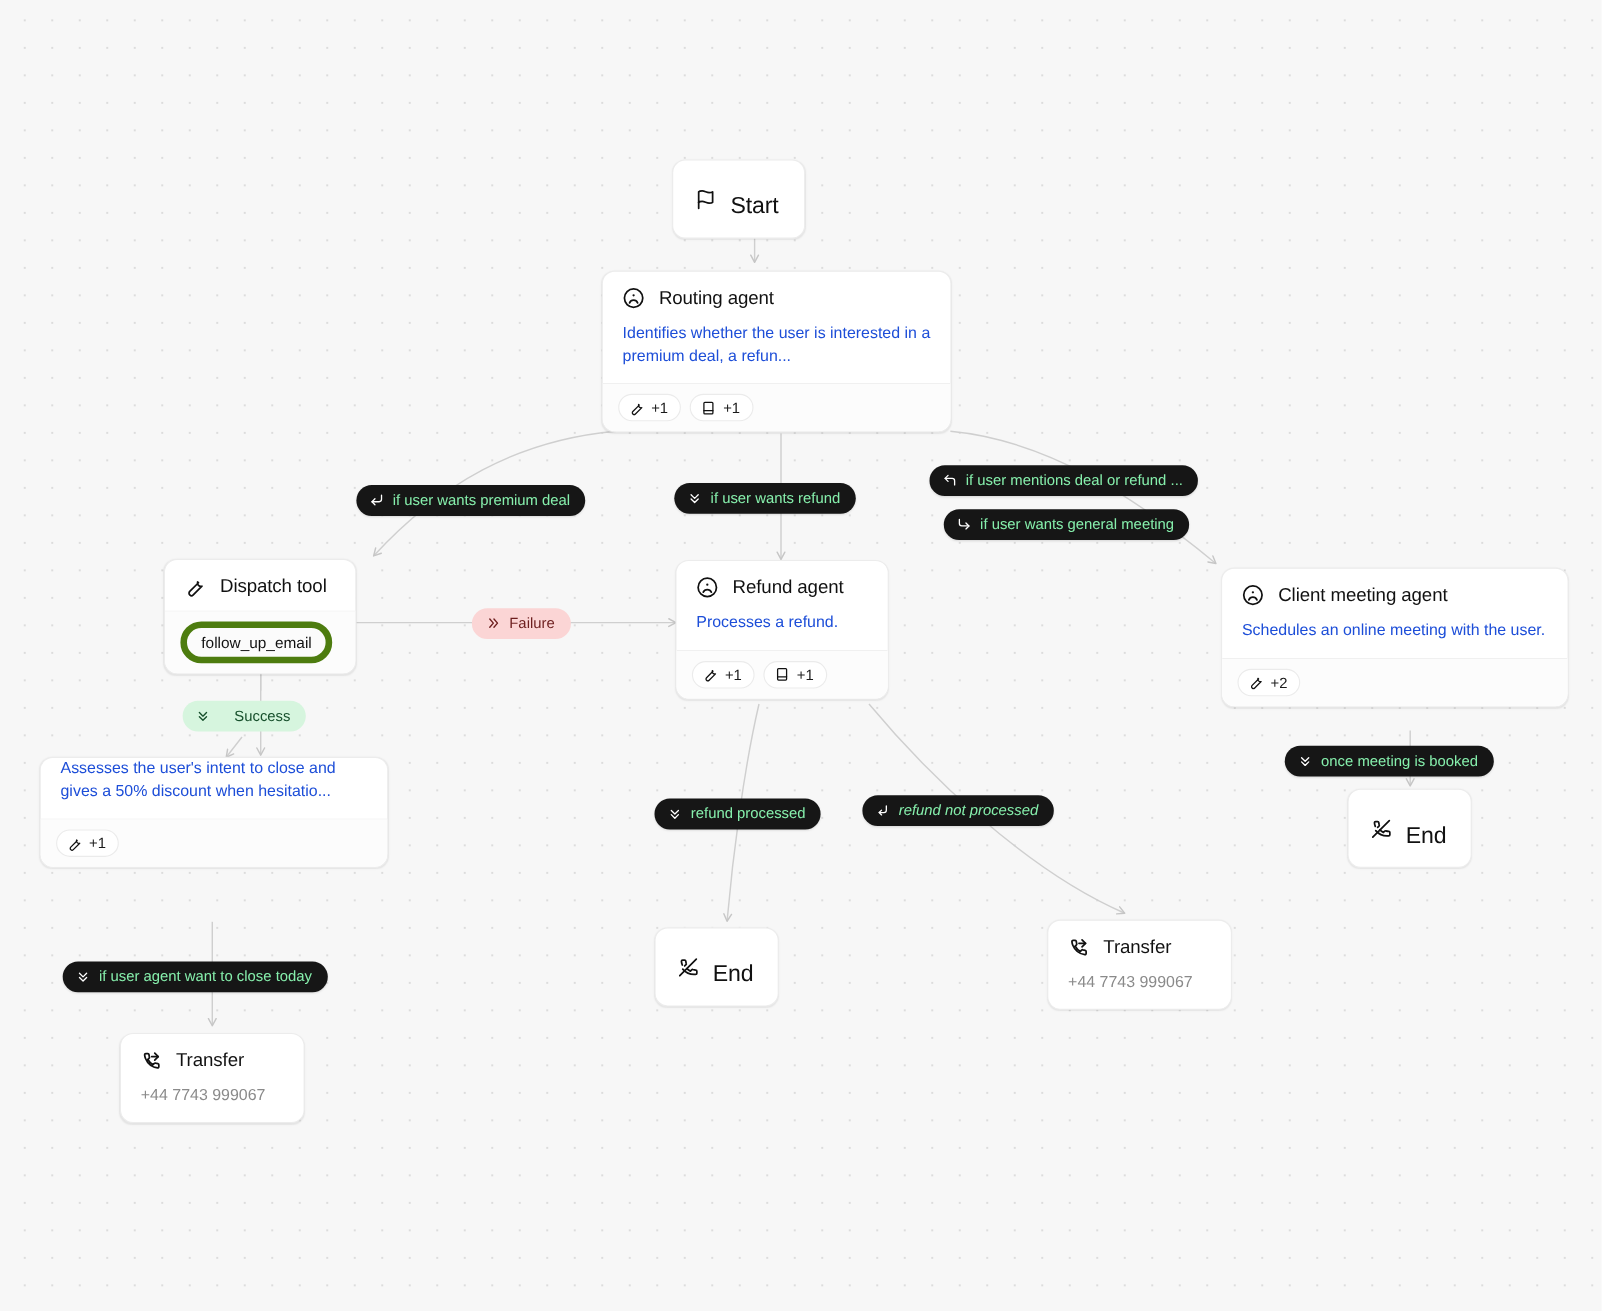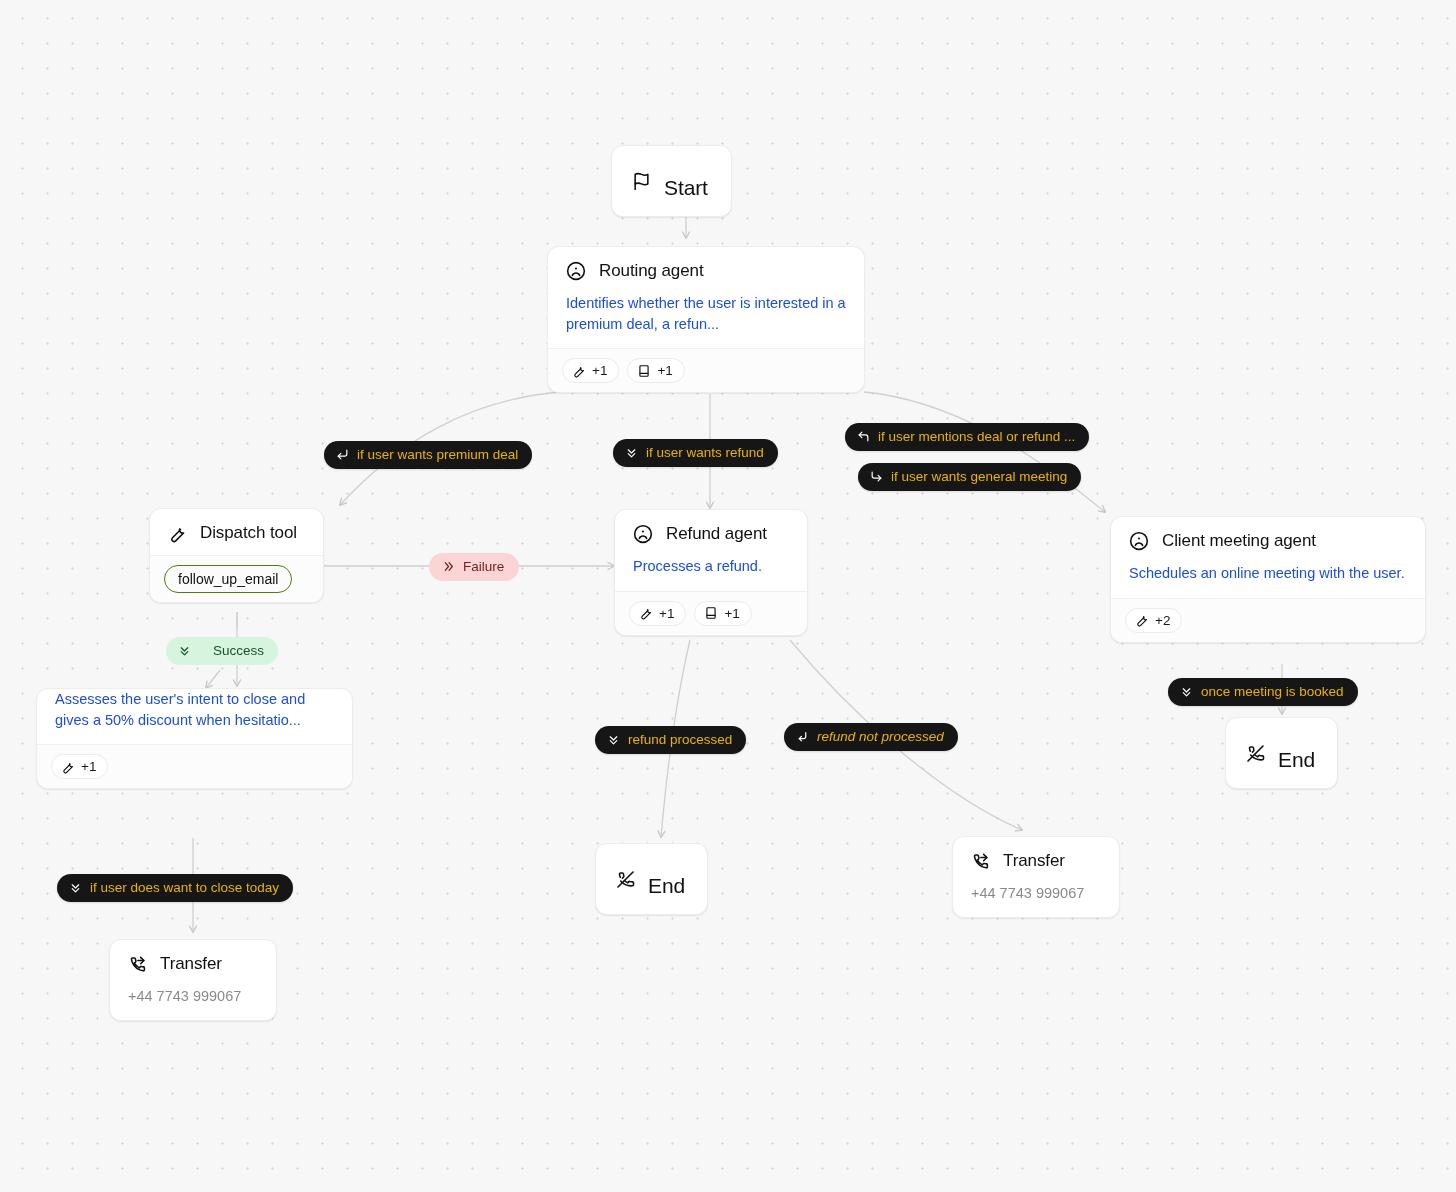--- a/index.html
+++ b/index.html
@@ -85,40 +85,40 @@
     padding: 4px 11px 4px 9px;
     font-size: 13.5px;
     color: #1a1a1a;
     white-space: nowrap;
   }
 
   .chip-plain {
     display: inline-flex;
     align-items: center;
     background: #fbfbfb;
-    border: 1px solid #4d7c0f;
+    border: 6px solid #4d7c0f;
     border-radius: 999px;
     padding: 5px 13px;
     font-size: 14px;
     color: #111111;
     white-space: nowrap;
   }
 
   
   .simple-node .node-head { padding: 16px 22px 16px 20px; }
   .simple-node .node-title { font-size: 21px; margin-top: 14px; }
 
   
   .edge-label {
     position: absolute;
     display: inline-flex;
     align-items: center;
     gap: 8px;
     background: #161616;
-    color: #eab308;
+    color: #86efac;
     border-radius: 999px;
     padding: 7px 14px 7px 12px;
     font-size: 13.5px;
     line-height: 1;
     white-space: nowrap;
     box-shadow: 0 1px 2px rgba(0,0,0,.12);
   }
   .edge-label.italic { font-style: italic; }
 
   .edge-label.success {
@@ -446,16 +446,16 @@
     <span>refund not processed</span>
   </div>
 
   <div class="edge-label" style="left:57px; top:874px;">
     <span class="ic">
       <svg width="13" height="13" viewBox="0 0 24 24" fill="none" stroke="#fff" stroke-width="2.2" stroke-linecap="round" stroke-linejoin="round">
         <polyline points="6 7 12 13 18 7"></polyline>
         <polyline points="6 14 12 20 18 14"></polyline>
       </svg>
     </span>
-    <span>if user does want to close today</span>
+    <span>if user agent want to close today</span>
   </div>
 
 </div>
 
 </body></html>

